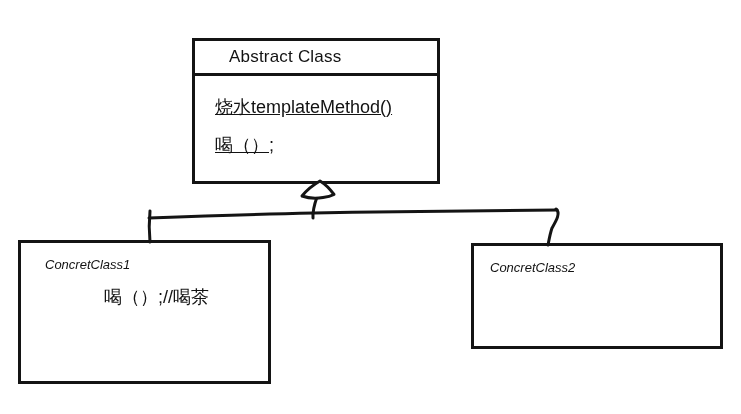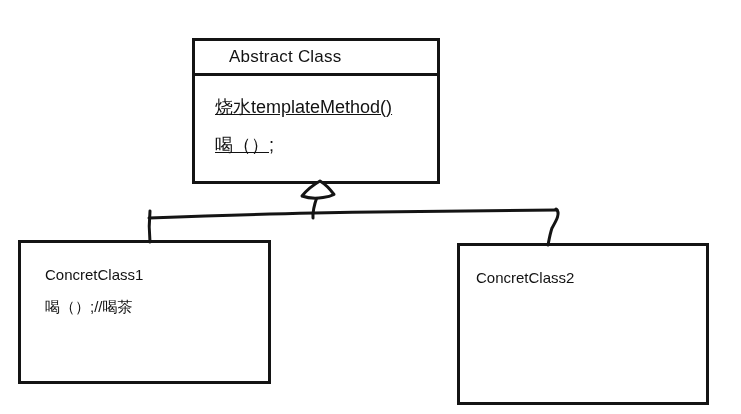--- a/index.html
+++ b/index.html
@@ -13,50 +13,52 @@
     overflow: hidden;
   }
   .class-box {
     position: absolute;
     background: #ffffff;
     border: 3px solid #141414;
     box-sizing: border-box;
   }
   .box-abstract { left: 192px; top: 38px; width: 248px; height: 146px; }
   .box-concrete1 { left: 18px;  top: 240px; width: 253px; height: 144px; }
-  .box-concrete2 { left: 457px; top: 243px; width: 252px; height: 162px; }
+  .box-concrete2 { left: 471px; top: 243px; width: 252px; height: 106px; }
 
   .box-header {
     height: 32px;
     border-bottom: 3px solid #141414;
     display: flex;
     align-items: center;
     padding-left: 34px;
     font-size: 17px;
     letter-spacing: 0.2px;
     white-space: nowrap;
   }
   .box-body {
     padding: 12px 0 0 20px;
     font-size: 18px;
     white-space: nowrap;
   }
   .box-body .method-line { line-height: 38px; text-decoration: underline; }
 
   .concrete-name {
-    padding: 17px 0 0 24px;
-    font-size: 15px;
+    padding: 7px 0 0 24px;
+    font-size: 13px;
     line-height: 30px;
     white-space: nowrap;
+    font-style: italic;
   }
   .concrete-method {
     padding: 0 0 0 24px;
-    font-size: 15px;
+    font-size: 18px;
     line-height: 34px;
     white-space: nowrap;
+    text-align: center;
   }
   .box-concrete2 .concrete-name,
   .box-concrete2 .concrete-method { padding-left: 16px; }
 
   svg.connector-layer {
     position: absolute;
     left: 0; top: 0;
     width: 741px; height: 414px;
     pointer-events: none;
   }

